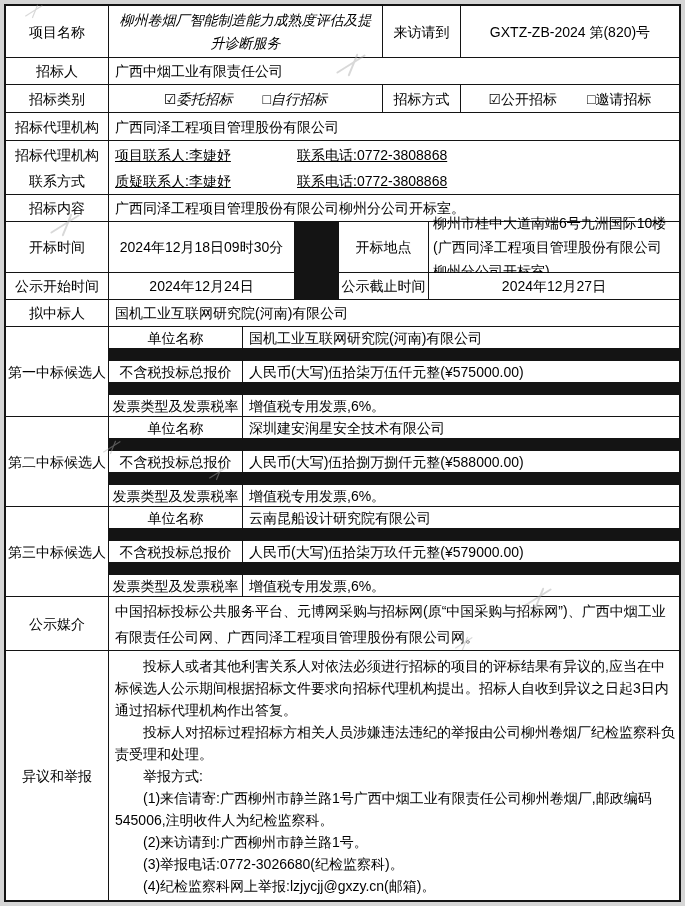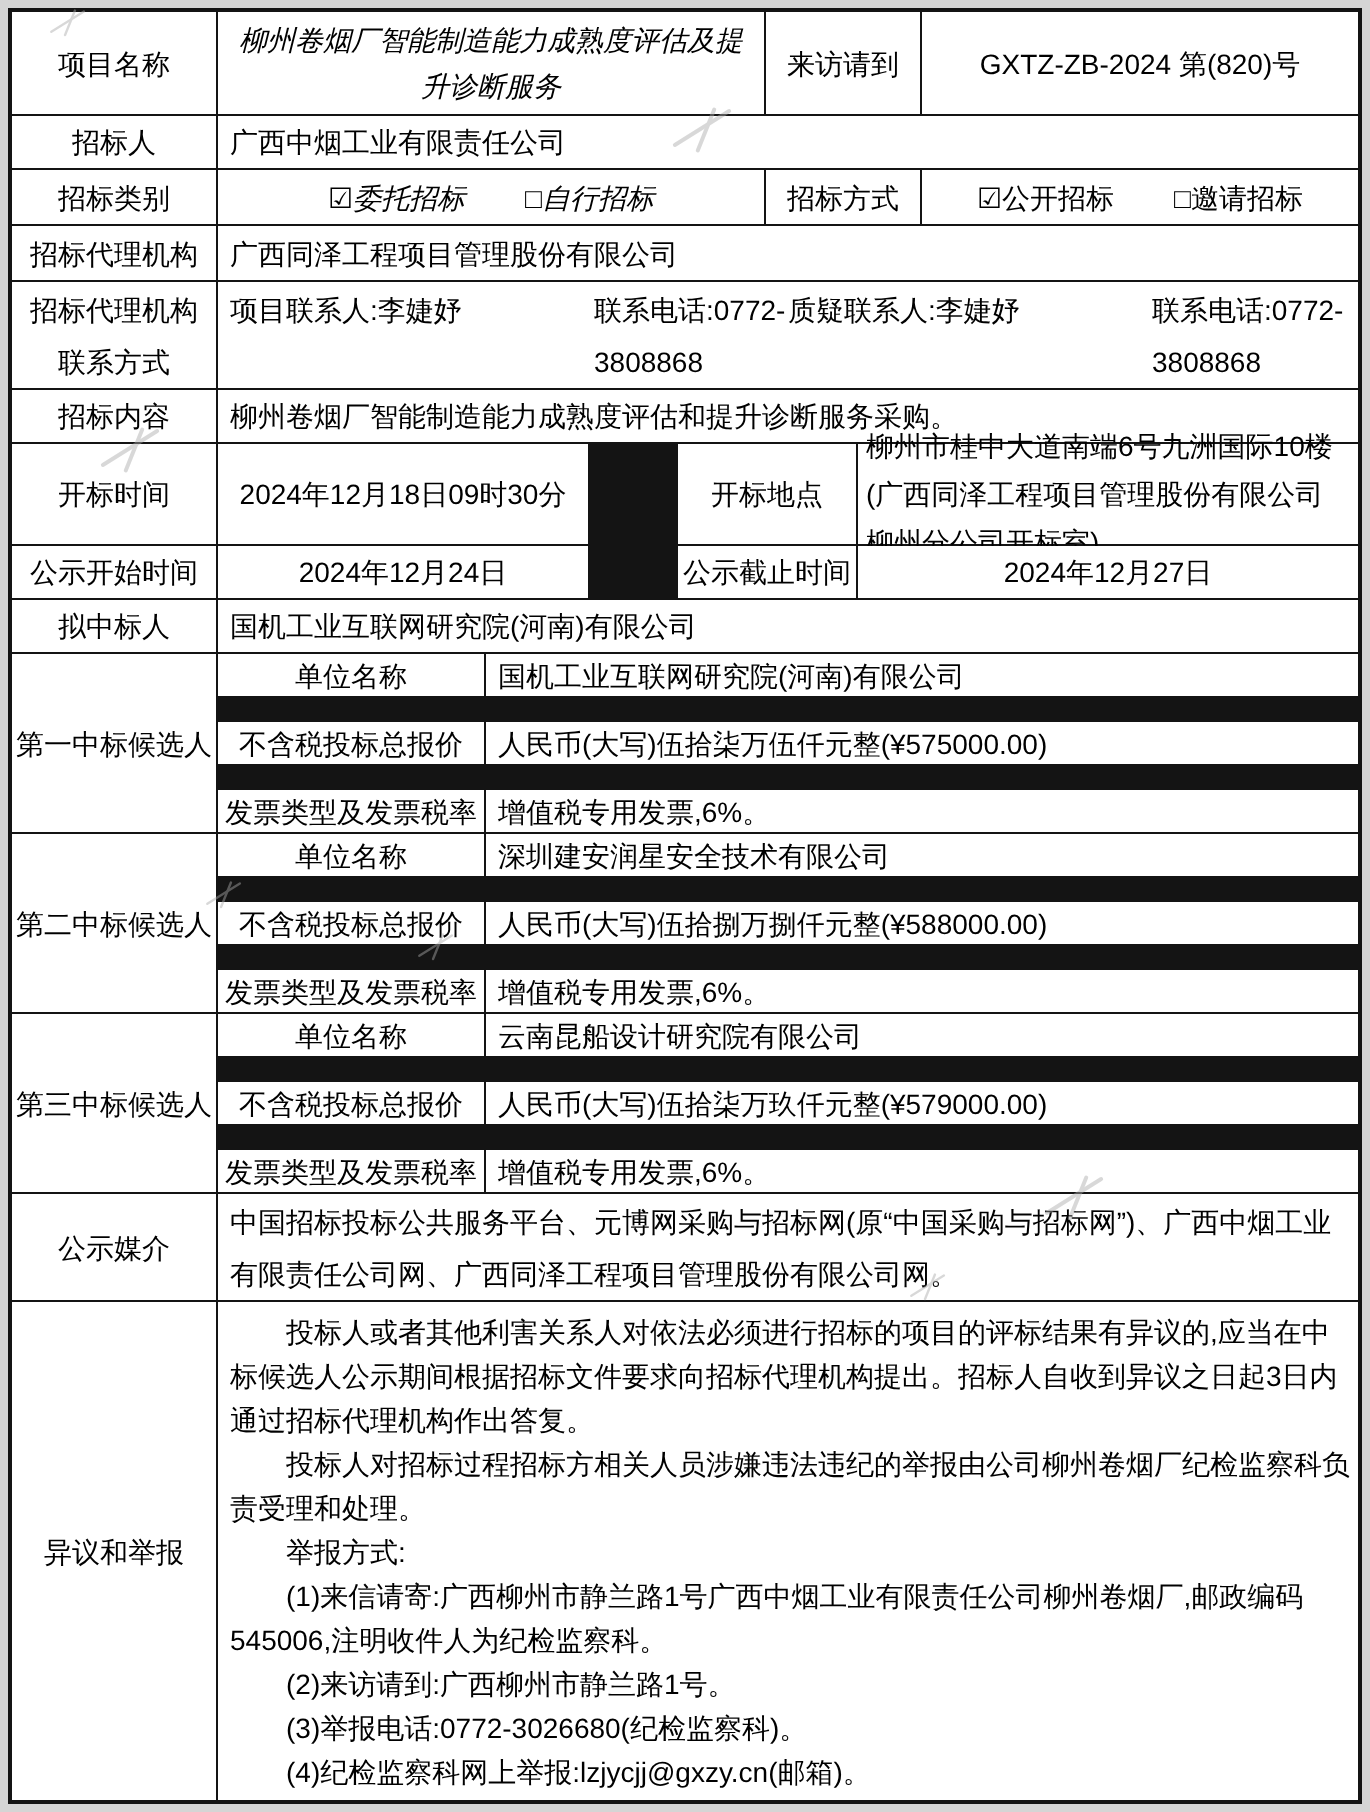--- a/index.html
+++ b/index.html
@@ -28,21 +28,21 @@
   .wA2{width:273px;flex:none;font-style:italic;}
   .wA3{width:77px;flex:none;}
   .wB2{width:185px;flex:none;}
   .wB3{width:89px;flex:none;margin-left:44px;}
   .wC2{width:133px;flex:none;}
   .grow{flex:1;}
   .wrap2{line-height:23px;}
   .place{line-height:24px;padding:2px 4px;}
   .opts{display:flex;gap:30px;justify-content:center;flex:1;}
   .stack{flex-direction:column;justify-content:center;line-height:26px;}
-  .contact{flex-direction:row;align-items:flex-end;justify-content:center;line-height:26px;}
+  .contact{flex-direction:column;align-items:flex-start;justify-content:center;line-height:26px;text-decoration:underline;}
   .contact .line{display:flex;}
   .contact .person{display:inline-block;width:182px;flex:none;}
   .group{display:flex;column-gap:1px;background:transparent;}
   .group-right{flex:1;display:grid;grid-template-rows:1fr 1fr 1fr;row-gap:13px;background:transparent;}
   .subrow{display:flex;column-gap:1px;background:transparent;}
   .media-cell{line-height:26px;padding:0 6px;}
   .objection-cell{display:block;padding:4px 2px 0 6px;line-height:22px;}
   .objection-cell p{margin:0;text-indent:2em;}
   
   .wm{position:absolute;width:46px;height:32px;pointer-events:none;opacity:.45;z-index:5;}
@@ -102,21 +102,21 @@
       </div>
       <div class="line">
         <span class="person">质疑联系人:李婕妤</span>
         <span>联系电话:0772-3808868</span>
       </div>
     </div>
   </div>
 
   <div class="row">
     <div class="cell label w1">招标内容</div>
-    <div class="cell grow">柳州卷烟厂智能制造能力成熟度评估和提升诊断服务采购。</div>
+    <div class="cell grow">广西同泽工程项目管理股份有限公司柳州分公司开标室。</div>
   </div>
 
   <div class="row">
     <div class="cell label w1">开标时间</div>
     <div class="cell center wB2">2024年12月18日09时30分</div>
     <div class="cell label wB3">开标地点</div>
     <div class="cell grow place">柳州市桂中大道南端6号九洲国际10楼(广西同泽工程项目管理股份有限公司柳州分公司开标室)</div>
   </div>
 
   <div class="row">

